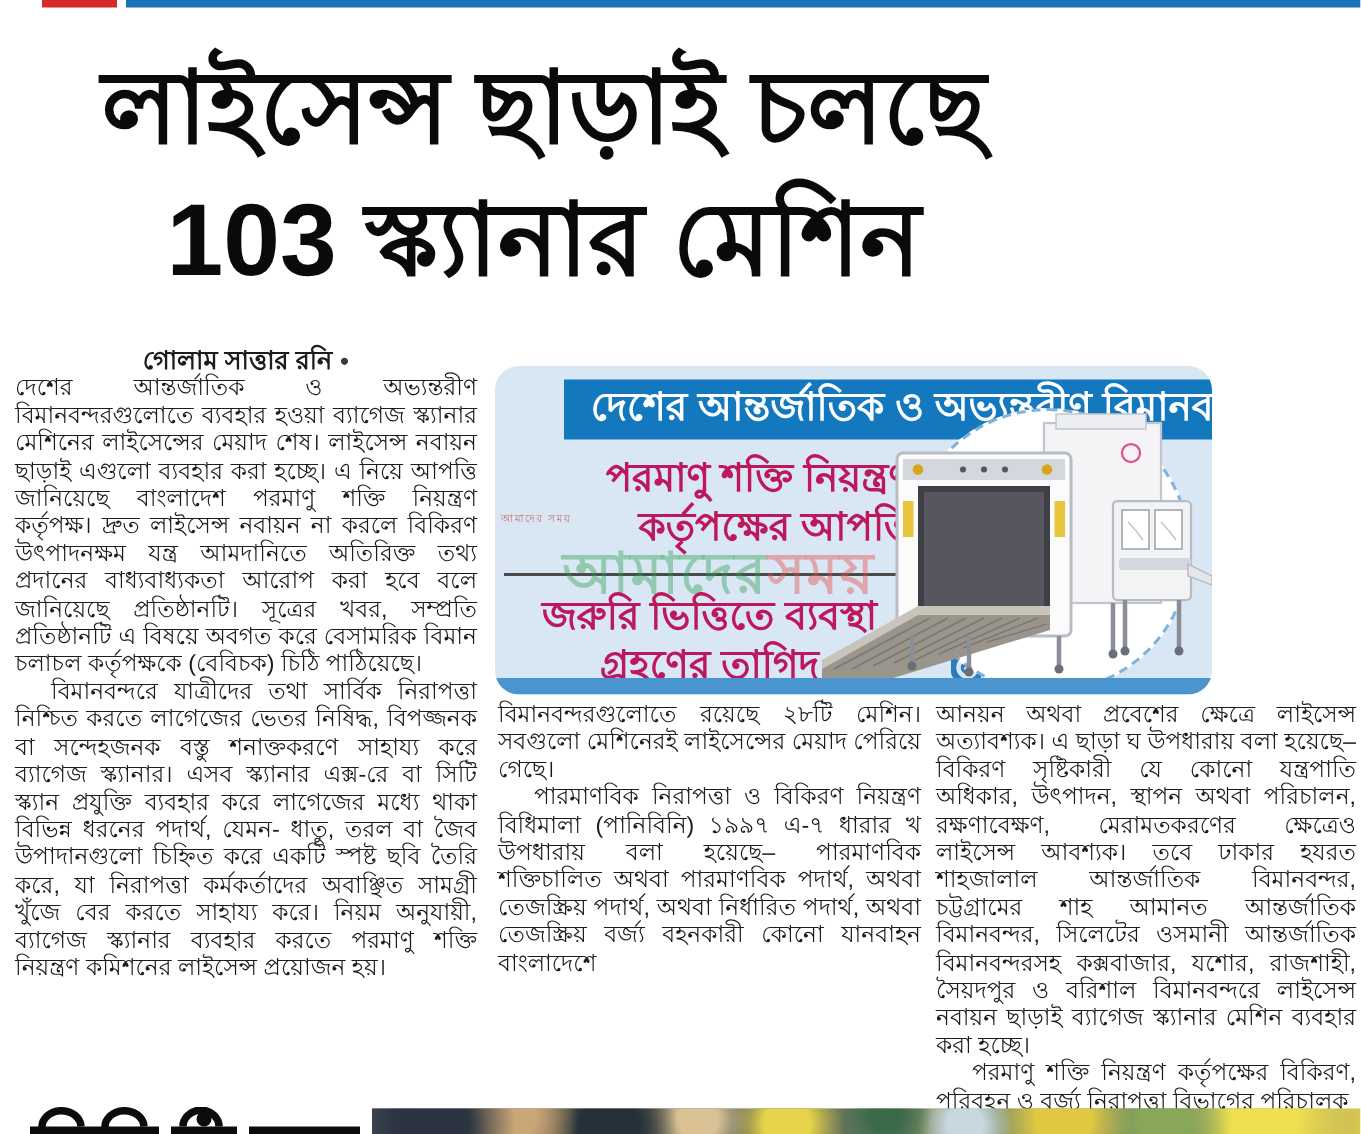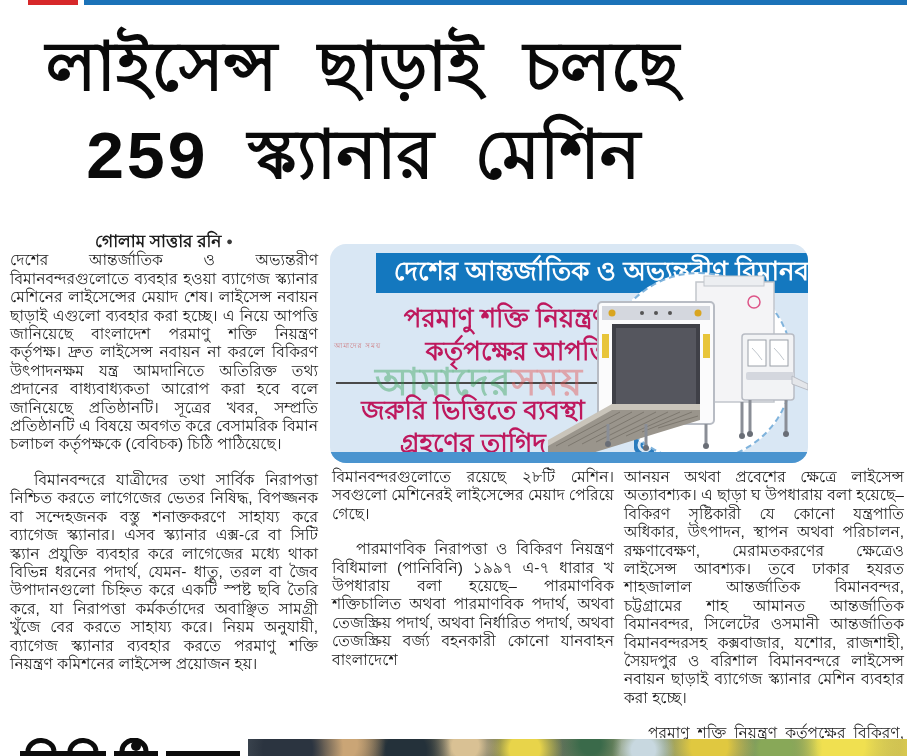--- a/index.html
+++ b/index.html
@@ -9,27 +9,27 @@
     overflow:hidden;color:#1c1c1c;
   }
   
   .topbar-red{position:absolute;left:28px;top:0;width:50px;height:5px;background:#d7282a;}
   .topbar-blue{position:absolute;left:84px;top:0;width:823px;height:5px;background:#1b72b8;}
 
   
   .headline{
     position:absolute;left:0;top:28px;width:725px;text-align:center;
     font-weight:bold;color:#0a0a0a;font-size:68px;line-height:88px;
-    font-family:Liberation Mono, monospace;
+    font-family:Liberation Sans, sans-serif;
   }
 
   
   .col{position:absolute;font-size:15.5px;line-height:18.4px;text-align:justify;}
   .col p{margin:0;}
-  .col p.indent{text-indent:24px;margin-top:17px;}
+  .col p.indent{text-indent:24px;}
   .col1{left:10px;top:232px;width:308px;}
   .col2{left:332px;top:468px;width:282px;}
   .col3{left:624px;top:468px;width:280px;}
   .byline{font-weight:bold;font-size:17px;margin:0 0 3px 0;text-align:center;}
   .byline .dot{font-size:11px;color:#3a3a3a;vertical-align:2px;}
 
   .lastline{display:flex;justify-content:space-between;align-items:baseline;margin-top:1px;}
   .continuation{font-weight:bold;white-space:nowrap;}
   .continuation .sq{font-size:11px;vertical-align:1px;}
 
@@ -86,21 +86,21 @@
   }
 </style>
 </head>
 <body>
 
 <div class="topbar-red"></div>
 <div class="topbar-blue"></div>
 
 <div class="headline">
   <div>লাইসেন্স ছাড়াই চলছে</div>
-  <div>259 স্ক্যানার মেশিন</div>
+  <div>103 স্ক্যানার মেশিন</div>
 </div>
 
 <div class="col col1">
   <p class="byline">
     <span>গোলাম সাত্তার রনি</span>
     <span class="dot">●</span>
   </p>
   <p>দেশের আন্তর্জাতিক ও অভ্যন্তরীণ বিমানবন্দরগুলোতে ব্যবহার হওয়া ব্যাগেজ স্ক্যানার মেশিনের লাইসেন্সের মেয়াদ শেষ। লাইসেন্স নবায়ন ছাড়াই এগুলো ব্যবহার করা হচ্ছে। এ নিয়ে আপত্তি জানিয়েছে বাংলাদেশ পরমাণু শক্তি নিয়ন্ত্রণ কর্তৃপক্ষ। দ্রুত লাইসেন্স নবায়ন না করলে বিকিরণ উৎপাদনক্ষম যন্ত্র আমদানিতে অতিরিক্ত তথ্য প্রদানের বাধ্যবাধ্যকতা আরোপ করা হবে বলে জানিয়েছে প্রতিষ্ঠানটি। সূত্রের খবর, সম্প্রতি প্রতিষ্ঠানটি এ বিষয়ে অবগত করে বেসামরিক বিমান চলাচল কর্তৃপক্ষকে (বেবিচক) চিঠি পাঠিয়েছে।</p>
   <p class="indent">বিমানবন্দরে যাত্রীদের তথা সার্বিক নিরাপত্তা নিশ্চিত করতে লাগেজের ভেতর নিষিদ্ধ, বিপজ্জনক বা সন্দেহজনক বস্তু শনাক্তকরণে সাহায্য করে ব্যাগেজ স্ক্যানার। এসব স্ক্যানার এক্স-রে বা সিটি স্ক্যান প্রযুক্তি ব্যবহার করে লাগেজের মধ্যে থাকা বিভিন্ন ধরনের পদার্থ, যেমন- ধাতু, তরল বা জৈব উপাদানগুলো চিহ্নিত করে একটি স্পষ্ট ছবি তৈরি করে, যা নিরাপত্তা কর্মকর্তাদের অবাঞ্ছিত সামগ্রী খুঁজে বের করতে সাহায্য করে। নিয়ম অনুযায়ী, ব্যাগেজ স্ক্যানার ব্যবহার করতে পরমাণু শক্তি নিয়ন্ত্রণ কমিশনের লাইসেন্স প্রয়োজন হয়।</p>
 </div>

